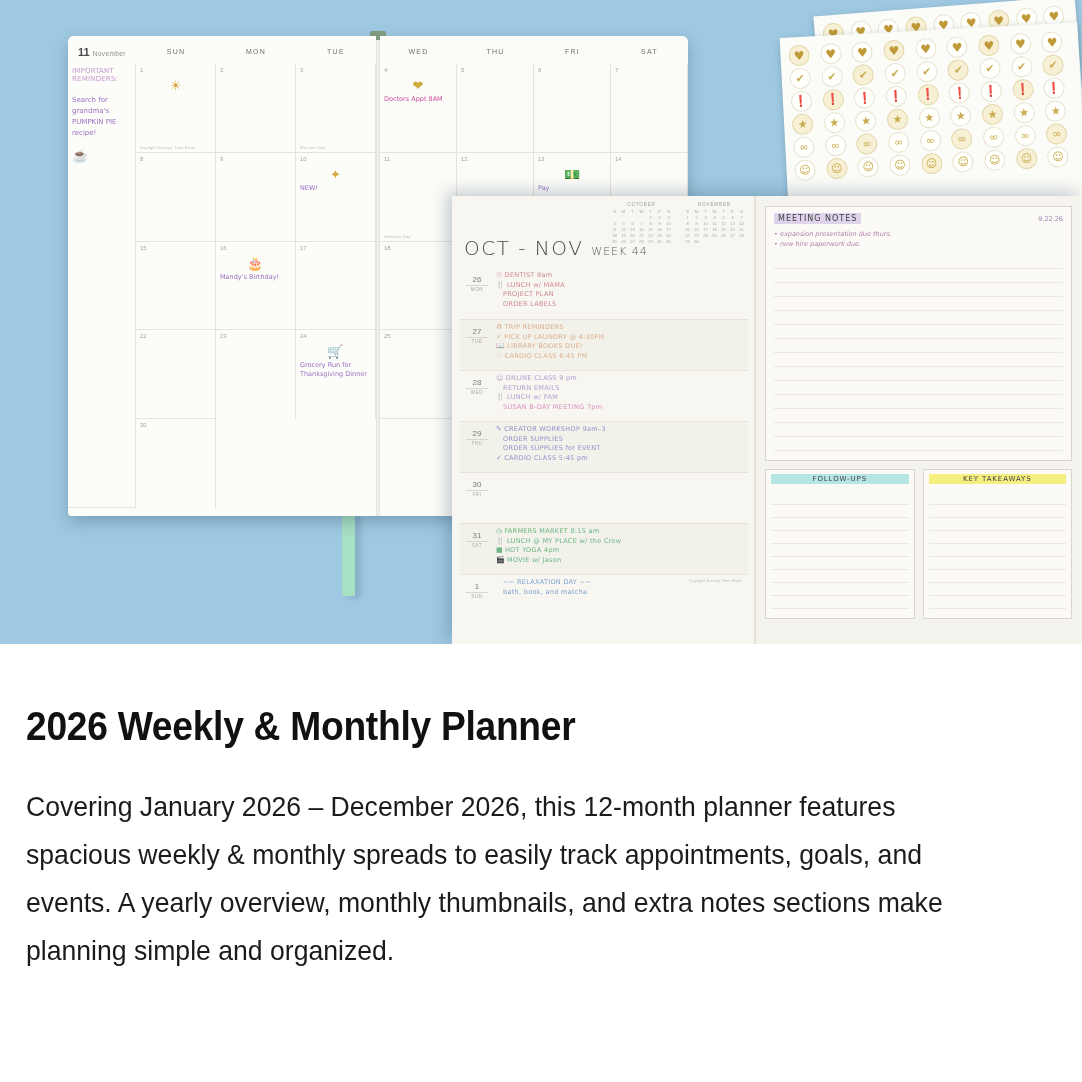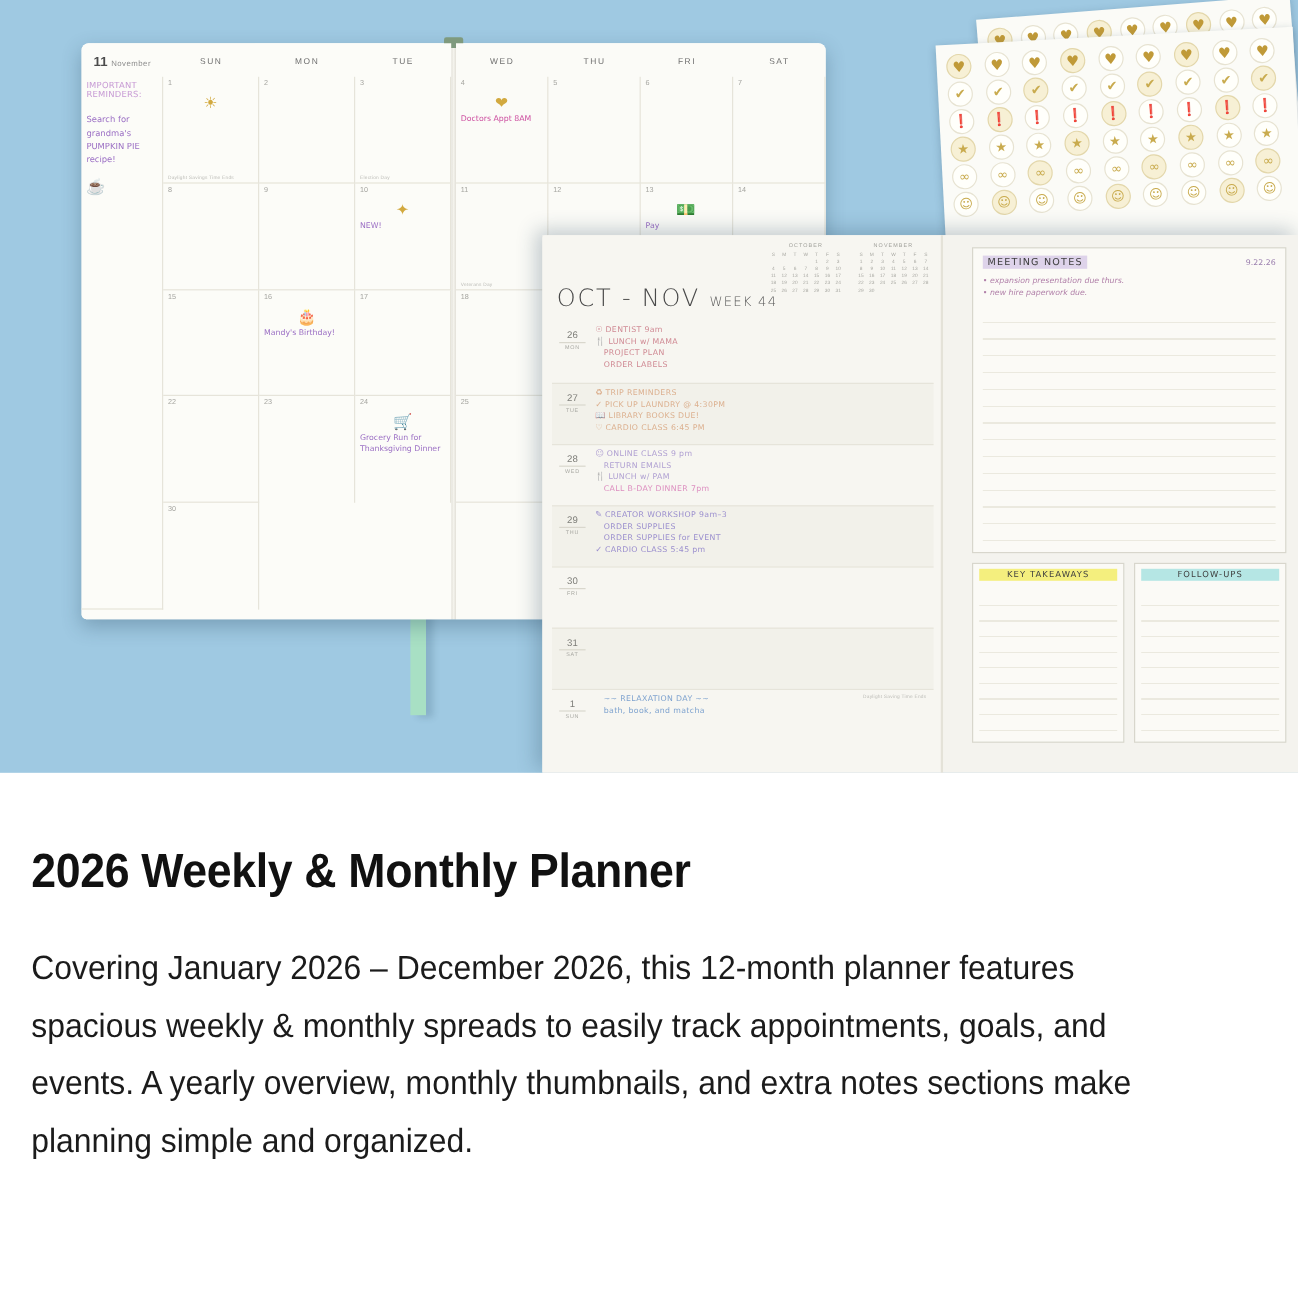--- a/index.html
+++ b/index.html
@@ -153,30 +153,30 @@
     position: absolute;
     left: 452px; top: 196px;
     width: 630px; height: 448px;
     background: #f6f5f0;
     box-shadow: -5px -4px 16px rgba(35,65,90,.26);
     display: flex;
     border-radius: 3px 0 0 0;
   }
   .wk-left {
     position: relative;
-    width: 334px;
+    width: 304px;
     background: #f7f6f1;
     border-right: 2px solid #e4e2d8;
     padding: 6px 8px 0 10px;
   }
   .wk-right {
     position: relative;
     flex: 1;
     background: #f4f3ee;
-    padding: 10px 10px 8px 24px;
+    padding: 10px 10px 8px 9px;
   }
 
   .minical-wrap {
     position: absolute;
     right: 8px; top: 6px;
     display: flex; gap: 10px;
   }
   .minical { text-align: center; }
   .minical .mc-title {
     font-size: 4.5px; letter-spacing: .9px; color: #9e9e98; margin-bottom: 2px;
@@ -712,21 +712,21 @@
           </div>
           <div class="wk-row">
             <div class="wk-date">
               <span class="d">28</span>
               <span class="w">WED</span>
             </div>
             <div class="wk-items">
               <div class="wk-item c-lav"><span class="ico">☺</span><span>ONLINE CLASS 9 pm</span></div>
               <div class="wk-item c-lav"><span class="ico">&nbsp;&nbsp;</span><span>RETURN EMAILS</span></div>
               <div class="wk-item c-lav"><span class="ico">🍴</span><span>LUNCH w/ PAM</span></div>
-              <div class="wk-item c-pink"><span class="ico">&nbsp;&nbsp;</span><span>CALL B-DAY DINNER 7pm</span></div>
+              <div class="wk-item c-pink"><span class="ico">&nbsp;&nbsp;</span><span>SUSAN B-DAY MEETING 7pm</span></div>
             </div>
           </div>
           <div class="wk-row alt">
             <div class="wk-date">
               <span class="d">29</span>
               <span class="w">THU</span>
             </div>
             <div class="wk-items">
               <div class="wk-item c-violet"><span class="ico">✎</span><span>CREATOR WORKSHOP 9am–3</span></div>
               <div class="wk-item c-violet"><span class="ico">&nbsp;&nbsp;</span><span>ORDER SUPPLIES</span></div>
@@ -738,20 +738,26 @@
             <div class="wk-date">
               <span class="d">30</span>
               <span class="w">FRI</span>
             </div>
           </div>
           <div class="wk-row alt">
             <div class="wk-date">
               <span class="d">31</span>
               <span class="w">SAT</span>
             </div>
+            <div class="wk-items">
+              <div class="wk-item c-green"><span class="ico">◷</span><span>FARMERS MARKET 8:15 am</span></div>
+              <div class="wk-item c-green"><span class="ico">🍴</span><span>LUNCH @ MY PLACE w/ the Crew</span></div>
+              <div class="wk-item c-green"><span class="ico">■</span><span>HOT YOGA 4pm</span></div>
+              <div class="wk-item c-green"><span class="ico">🎬</span><span>MOVIE w/ Jason</span></div>
+            </div>
           </div>
           <div class="wk-row">
             <div class="wk-date">
               <span class="d">1</span>
               <span class="w">SUN</span>
             </div>
             <div class="wk-items">
               <div class="wk-item c-blue"><span class="ico">&nbsp;&nbsp;</span><span>~~ RELAXATION DAY ~~</span></div>
               <div class="wk-item c-blue"><span class="ico">&nbsp;&nbsp;</span><span>bath, book, and matcha</span></div>
             </div>
@@ -770,25 +776,25 @@
           • <span>expansion presentation due thurs.</span>
         </div>
         <div class="notes-bullet">
           • <span>new hire paperwork due.</span>
         </div>
         <div class="notes-lines"></div>
       </div>
 
       <div class="two-box">
         <div class="sub-box">
+          <div class="sub-hd hl-cyan">FOLLOW-UPS</div>
+          <div class="sub-lines"></div>
+        </div>
+        <div class="sub-box">
           <div class="sub-hd hl-yellow">KEY TAKEAWAYS</div>
-          <div class="sub-lines"></div>
-        </div>
-        <div class="sub-box">
-          <div class="sub-hd hl-cyan">FOLLOW-UPS</div>
           <div class="sub-lines"></div>
         </div>
       </div>
     </div>
   </div>
 </div>
 
 <div class="content">
   <h1 class="title">2026 Weekly &amp; Monthly Planner</h1>
   <p class="desc">Covering January 2026 – December 2026, this 12-month planner features spacious weekly &amp; monthly spreads to easily track appointments, goals, and events. A yearly overview, monthly thumbnails, and extra notes sections make planning simple and organized.</p>

